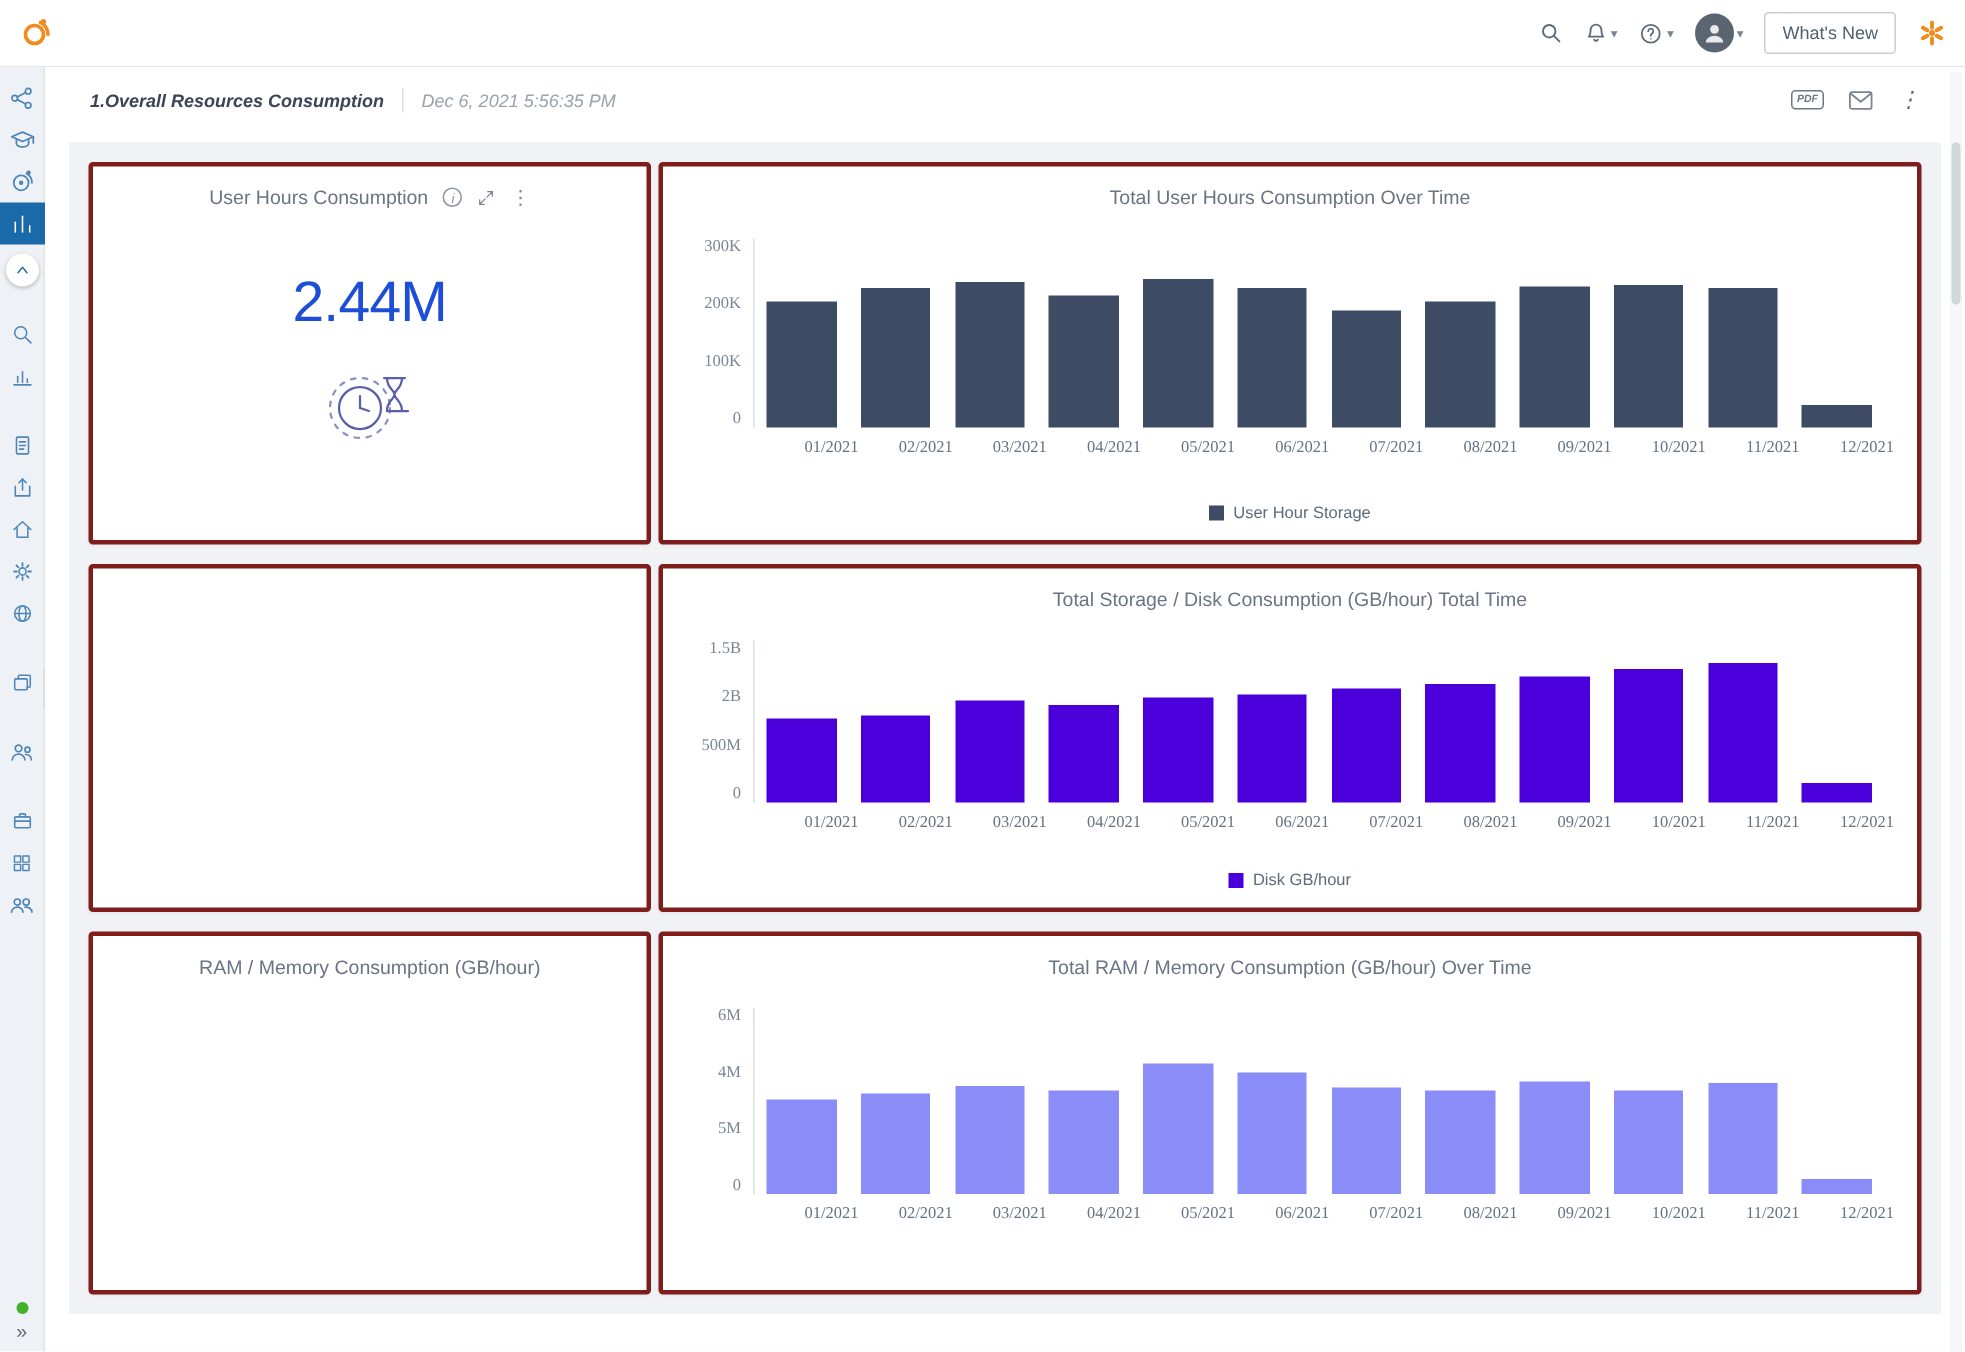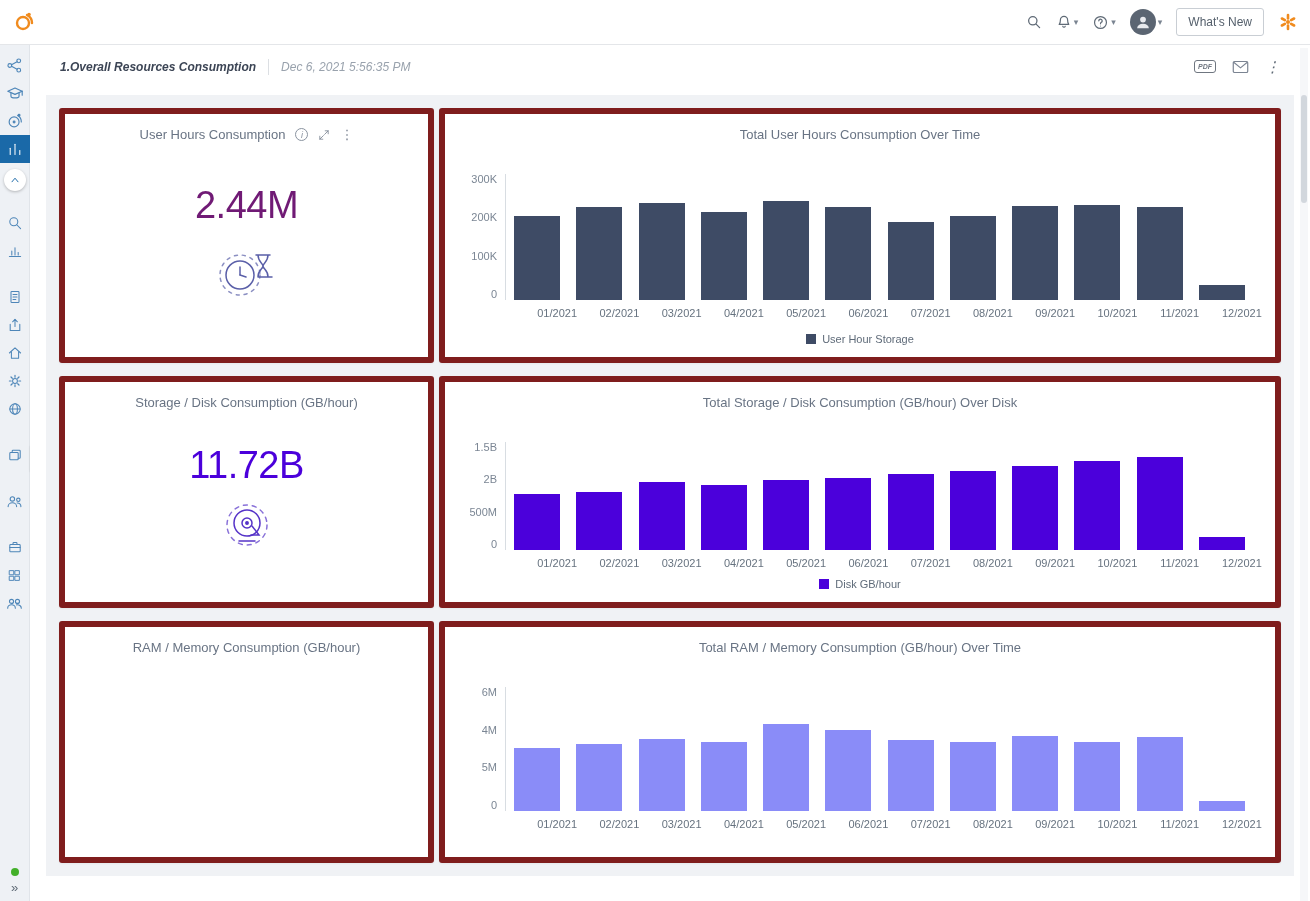--- a/index.html
+++ b/index.html
@@ -44,38 +44,38 @@
   .dh-divider { width:1px; height:16px; background:#dcdfe3; }
   .dash-time { font-size:12px; color:#99a2ad; }
   .dh-right { display:flex; align-items:center; gap:16px; }
   .pdf-badge { border:1px solid #6f7680; border-radius:3px; font-size:7px; font-weight:bold;
     color:#6f7680; padding:2px 3px; cursor:pointer; }
   .kebab { font-size:15px; color:#5f6a76; cursor:pointer; line-height:1; }
 
   
   .widgets { margin:7px 16px 0 16px; padding:13px; background:#f0f2f5;
     display:grid; grid-template-columns:375px 1fr; grid-template-rows:255px 232px 242px; gap:13px 5px; }
-  .card { background:#fff; border:6px solid #7f1d1d; border-radius:3px;
+  .card { background:#fff; border:3px solid #7f1d1d; border-radius:3px;
     box-shadow:0 1px 2px rgba(40,50,60,.05); position:relative; overflow:hidden; }
 
   .w-title-row { display:flex; align-items:center; justify-content:center; gap:10px; margin-top:13px; }
   .w-title { font-size:13px; color:#697484; text-align:center; }
   .info-icn { width:13px; height:13px; border:1px solid #8a93a0; border-radius:50%;
     font-size:9px; color:#8a93a0; display:flex; align-items:center; justify-content:center;
     font-style:italic; cursor:pointer; }
   .mini-icn { cursor:pointer; display:flex; }
   .mini-icn svg { stroke:#7b8492; fill:none; stroke-width:1.4; stroke-linecap:round; }
   .w-kebab { font-size:13px; color:#7b8492; cursor:pointer; }
 
   .kpi-body { display:flex; flex-direction:column; align-items:center; }
   .kpi-value { font-size:38px; letter-spacing:-0.5px; margin-top:42px; }
   .kpi-icon { margin-top:16px; }
 
   
-  .chart-body { display:flex; padding:0 22px 0 14px; margin-top:32px; }
+  .chart-body { display:flex; padding:0 22px 0 14px; margin-top:20px;font-family:Liberation Serif, serif; }
   .yaxis { width:46px; display:flex; flex-direction:column; justify-content:space-between;
     align-items:flex-end; padding-right:8px; }
   .ytick { font-size:11px; color:#7b8694; line-height:11px; }
   .plot { flex:1; display:flex; align-items:flex-end; justify-content:space-around;
     border-left:1px solid #d8dde2; position:relative; }
   .col { width:100%; height:100%; display:flex; flex-direction:column; justify-content:flex-end;
     align-items:center; position:relative; }
   .bar { width:74%; max-width:48px; }
   .xlabel { position:absolute; top:100%; margin-top:7px; font-size:11px; color:#66727f; white-space:nowrap;padding-left:40px; }
   .legend { position:absolute; bottom:12px; left:0; right:0; display:flex;
@@ -318,21 +318,21 @@
           <span class="w-title">User Hours Consumption</span>
           <span class="info-icn">i</span>
           <span class="mini-icn">
             <svg width="12" height="12" viewBox="0 0 20 20">
                 <path d="M12 3 h5 v5 M17 3 l-6 6 M8 17 H3 v-5 M3 17 l6-6"></path>
               </svg>
           </span>
           <span class="w-kebab">⋮</span>
         </div>
         <div class="kpi-body">
-          <div class="kpi-value" style="color: #701a75;">2.44M</div>
+          <div class="kpi-value" style="color: #1d4ed8;">2.44M</div>
           <div class="kpi-icon">
             <svg width="66" height="58" viewBox="0 0 66 58" fill="none" stroke="#5a5fa8" stroke-width="1.5" stroke-linecap="round">
               <circle cx="26" cy="32" r="14"></circle>
               <circle cx="26" cy="32" r="20" stroke-dasharray="3 5" opacity="0.7"></circle>
               <line x1="26" y1="32" x2="26" y2="24"></line>
                 <line x1="26" y1="32" x2="32" y2="34"></line>
               <path d="M42 12 h14 M44 12 c0 7 5 8 5 11 c0-3 5-4 5-11 M44 34 h14 M44 34 c0-7 5-8 5-11 c0 3 5 4 5 11"></path>
             </svg>
           </div>
         </div>
@@ -400,41 +400,25 @@
               </div>
             </div>
         </div>
         <div class="legend">
           <span class="swatch" style="background: rgb(62, 75, 101);"></span>
           <span class="legend-label">User Hour Storage</span>
         </div>
       </div>
 
       <div class="card">
-        <div class="w-title-row">
-          <span class="w-title">Storage / Disk Consumption (GB/hour)</span>
-        </div>
-        <div class="kpi-body">
-          <div class="kpi-value" style="margin-top: 34px; color: rgb(75, 0, 219);">11.72B</div>
-          <div class="kpi-icon" style="margin-top:10px;">
-            <svg width="56" height="56" viewBox="0 0 56 56" fill="none" stroke="#5633c8" stroke-width="1.5" stroke-linecap="round">
-              <circle cx="28" cy="28" r="20" stroke-dasharray="4 5" opacity="0.7"></circle>
-              <circle cx="28" cy="26" r="13"></circle>
-              <circle cx="28" cy="26" r="5"></circle>
-              <circle cx="28" cy="26" r="1.2" fill="#5633c8"></circle>
-              <path d="M33 29 l7 9 h-8"></path>
-              <line x1="20" y1="44" x2="36" y2="44"></line>
-            </svg>
-          </div>
-        </div>
       </div>
 
       <div class="card">
         <div class="w-title-row">
-          <span class="w-title">Total Storage / Disk Consumption (GB/hour) Over Disk</span>
+          <span class="w-title">Total Storage / Disk Consumption (GB/hour) Total Time</span>
         </div>
         <div class="chart-body">
           <div class="yaxis" style="height:108px;">
               <div class="ytick">1.5B</div>
               <div class="ytick">2B</div>
               <div class="ytick">500M</div>
               <div class="ytick">0</div>
             </div>
           <div class="plot" style="height:108px;">
               <div class="col">

